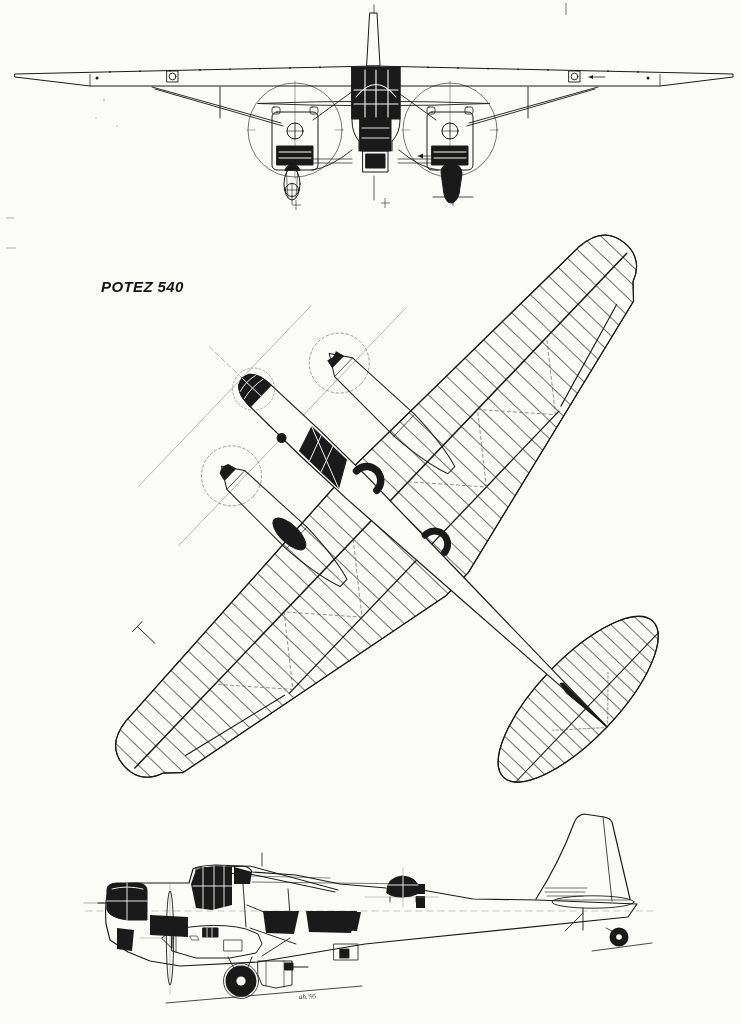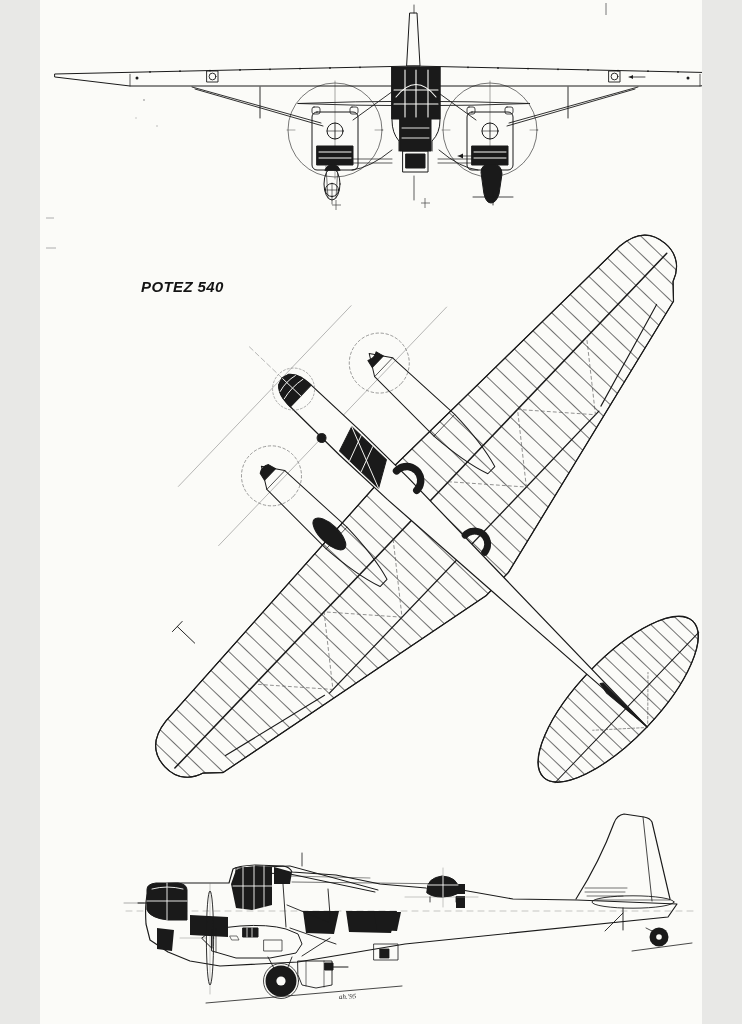--- a/index.html
+++ b/index.html
@@ -1,17 +1,17 @@
 <!DOCTYPE html>
 <html><head>
 <meta charset="utf-8">
 <style>
   html,body{margin:0;padding:0;background:#e8e8e6;}
   .page{
-    position:relative;width:662px;height:1024px;margin:0 auto;
+    position:relative;width:742px;height:1024px;margin:0 auto;
     background:#fbfbf8;overflow:hidden;
     font-family:"Liberation Sans", sans-serif;
   }
   svg{position:absolute;left:0;top:0;}
   .title-text{
     font-family:"Liberation Sans", sans-serif;
     font-size:15px;font-style:italic;font-weight:600;
     letter-spacing:.4px;fill:#141414;
   }
   .sig-text{

